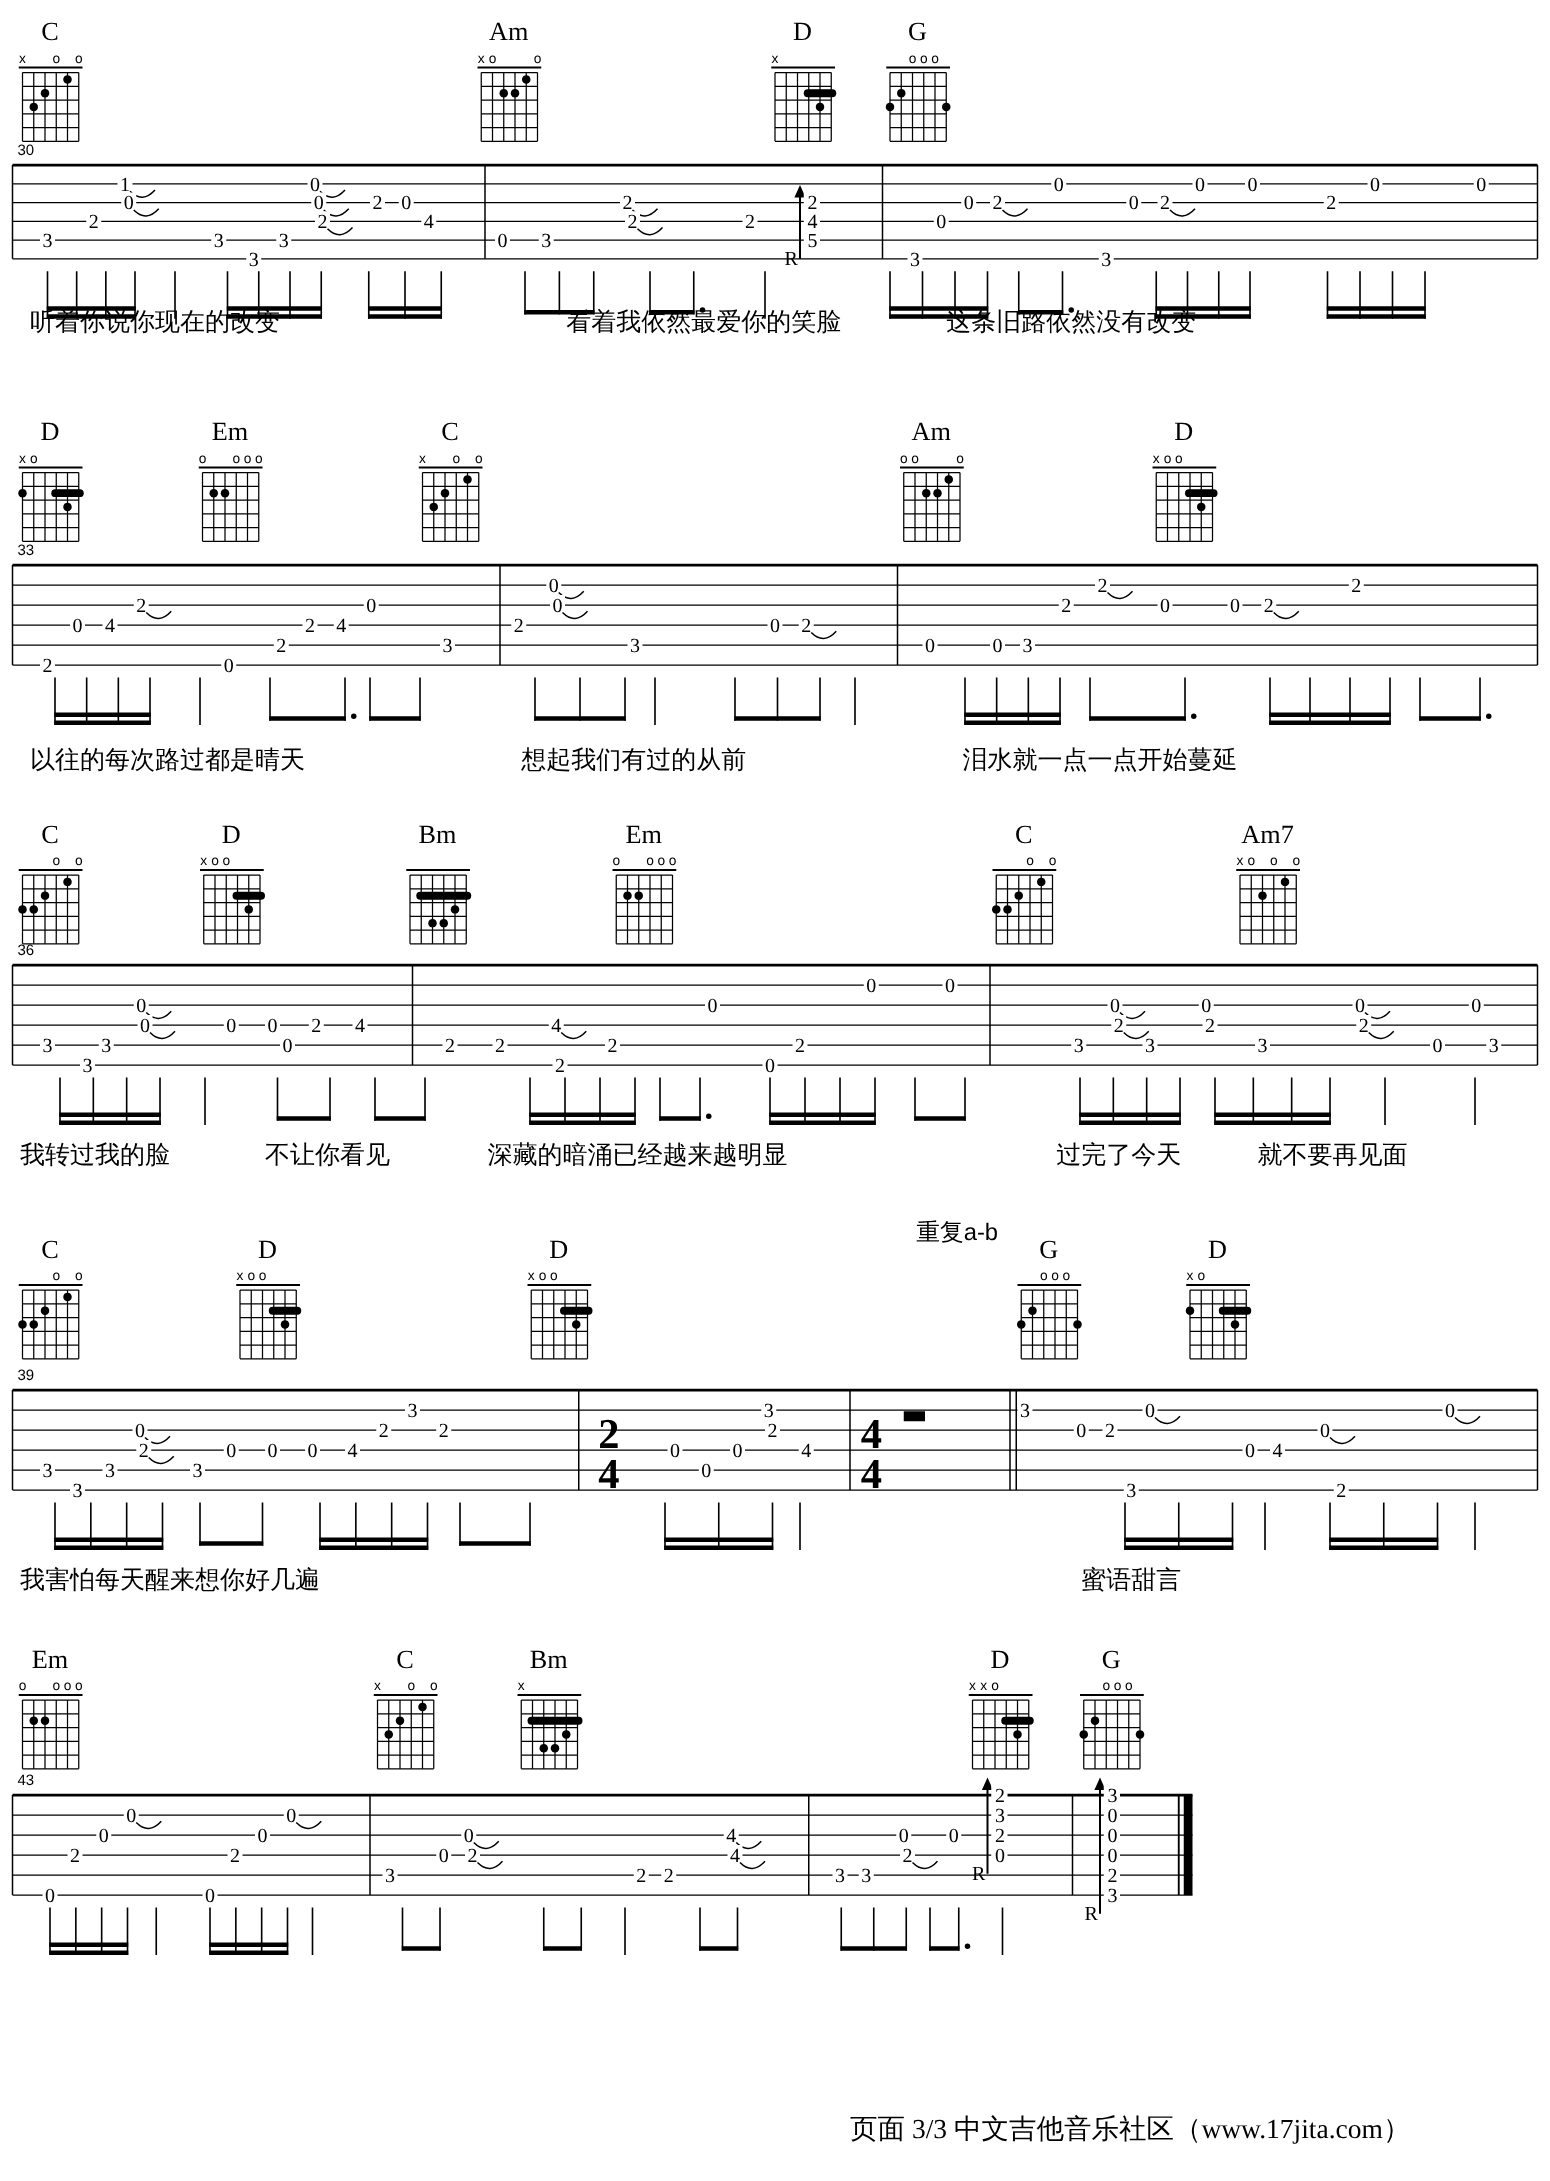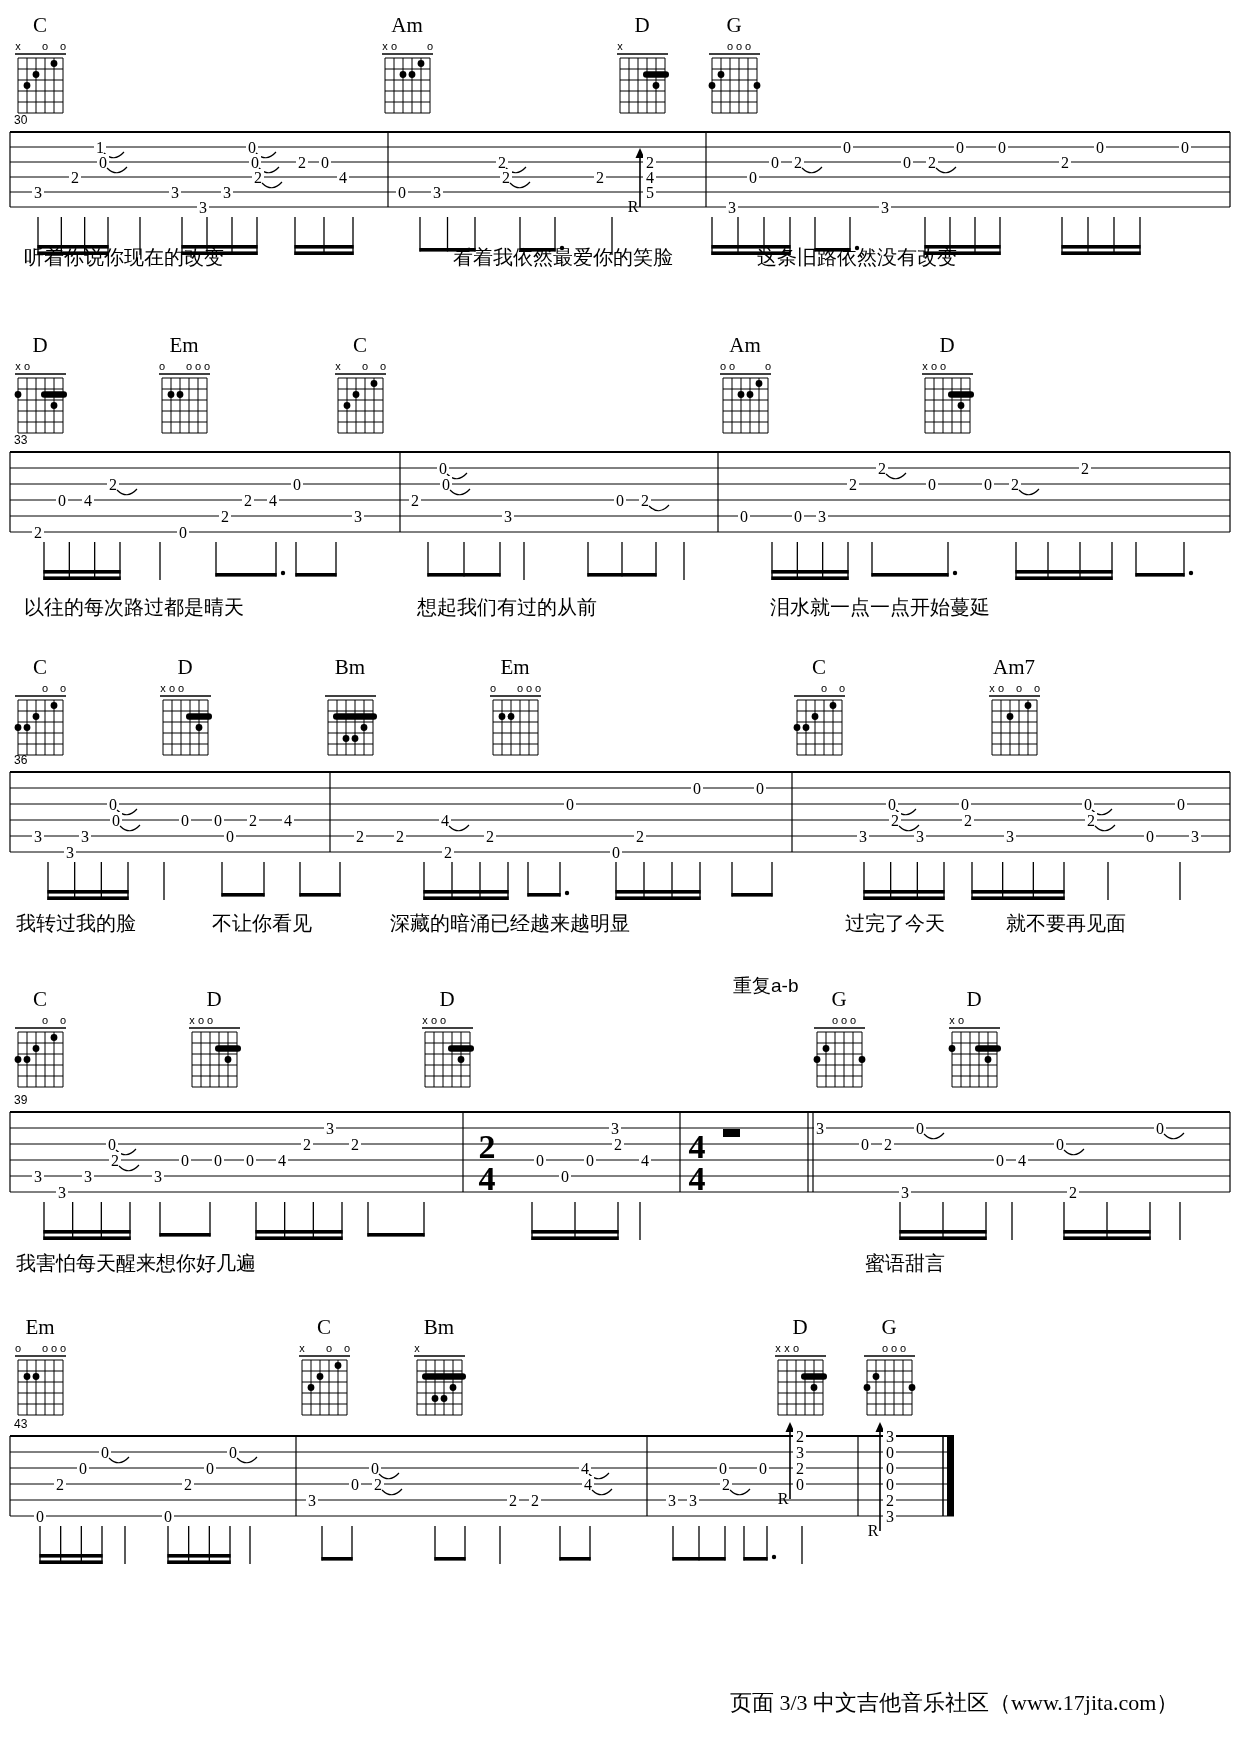--- a/index.html
+++ b/index.html
@@ -1,18 +1,18 @@
 <!DOCTYPE html>
 <html><head>
 <meta charset="utf-8">
 <style>
   html,body{margin:0;padding:0;background:#ffffff;}
   .page{position:relative;width:1240px;height:1745px;background:#ffffff;overflow:hidden;
         font-family:"Liberation Sans",sans-serif;}
-  .footer{position:absolute;left:730px;top:1688px;font-size:22px;color:#000;
+  .footer{position:absolute;left:680px;top:1688px;font-size:22px;color:#000;
           font-family:"Liberation Serif",serif;white-space:nowrap;}
   svg{position:absolute;left:0;top:0;}
 </style>
 </head>
 <body>
 
 <div class="page">
   <svg id="score" width="1240" height="1745" viewBox="0 0 1240 1745">
       <g>
         <line x1="10" y1="132" x2="1230" y2="132" stroke="#000000" stroke-width="2.2"></line>

